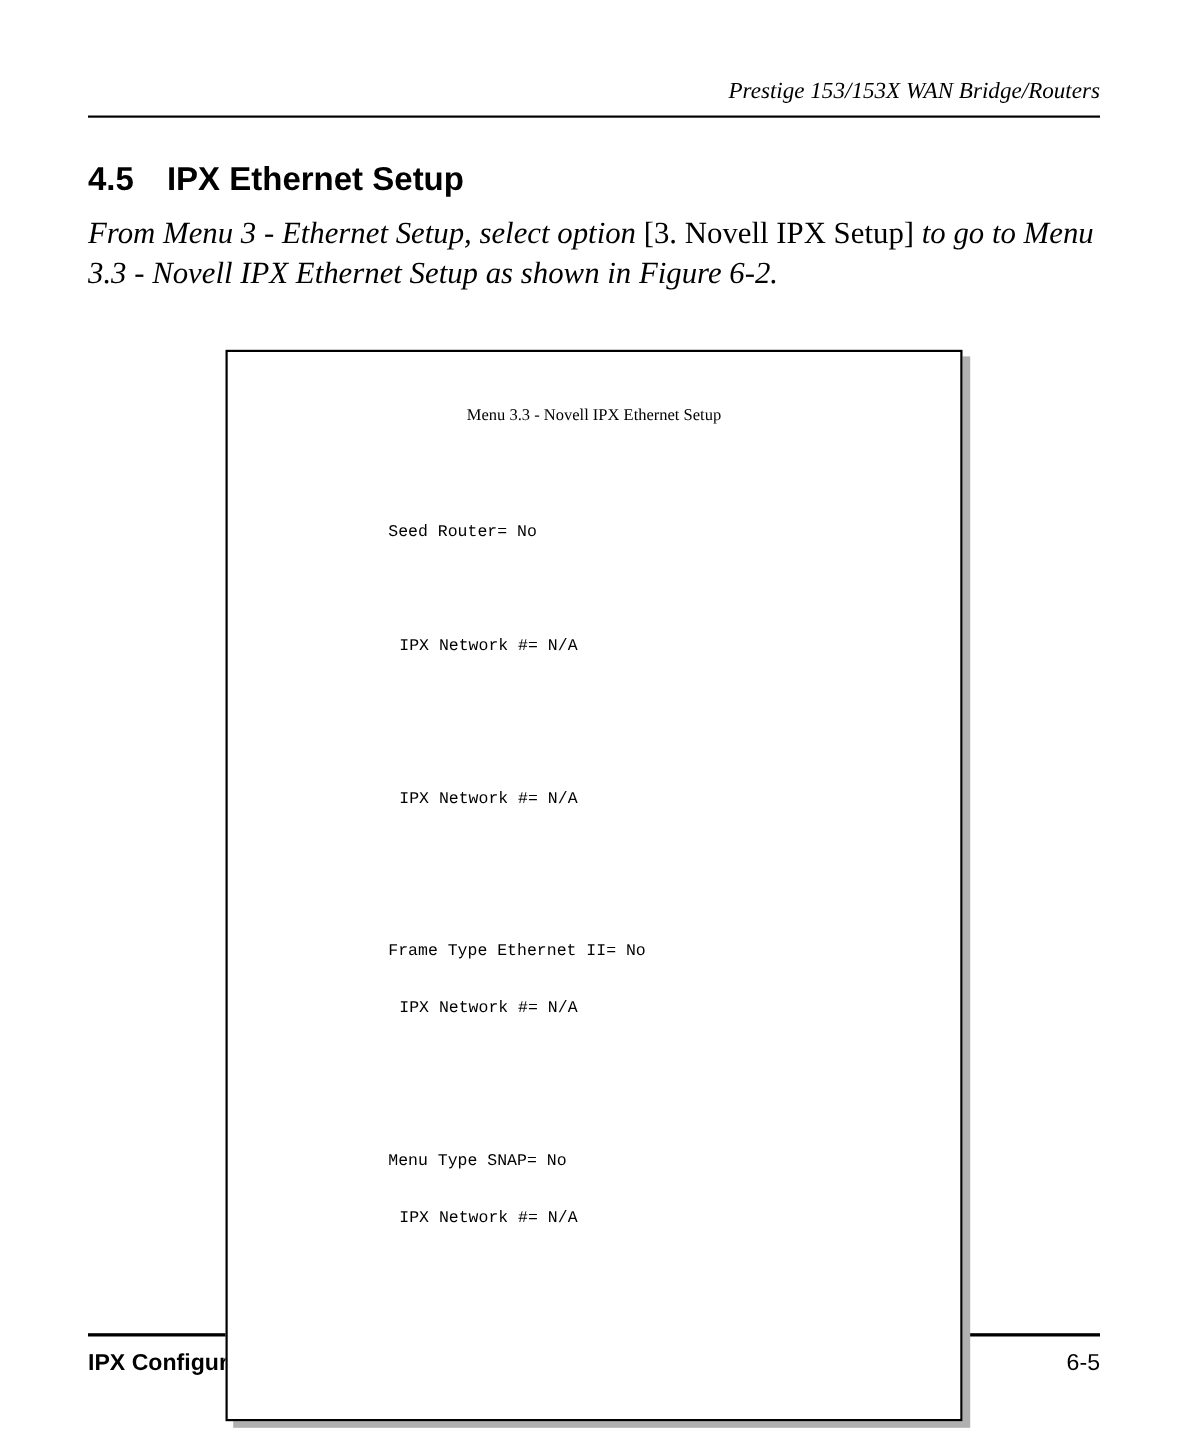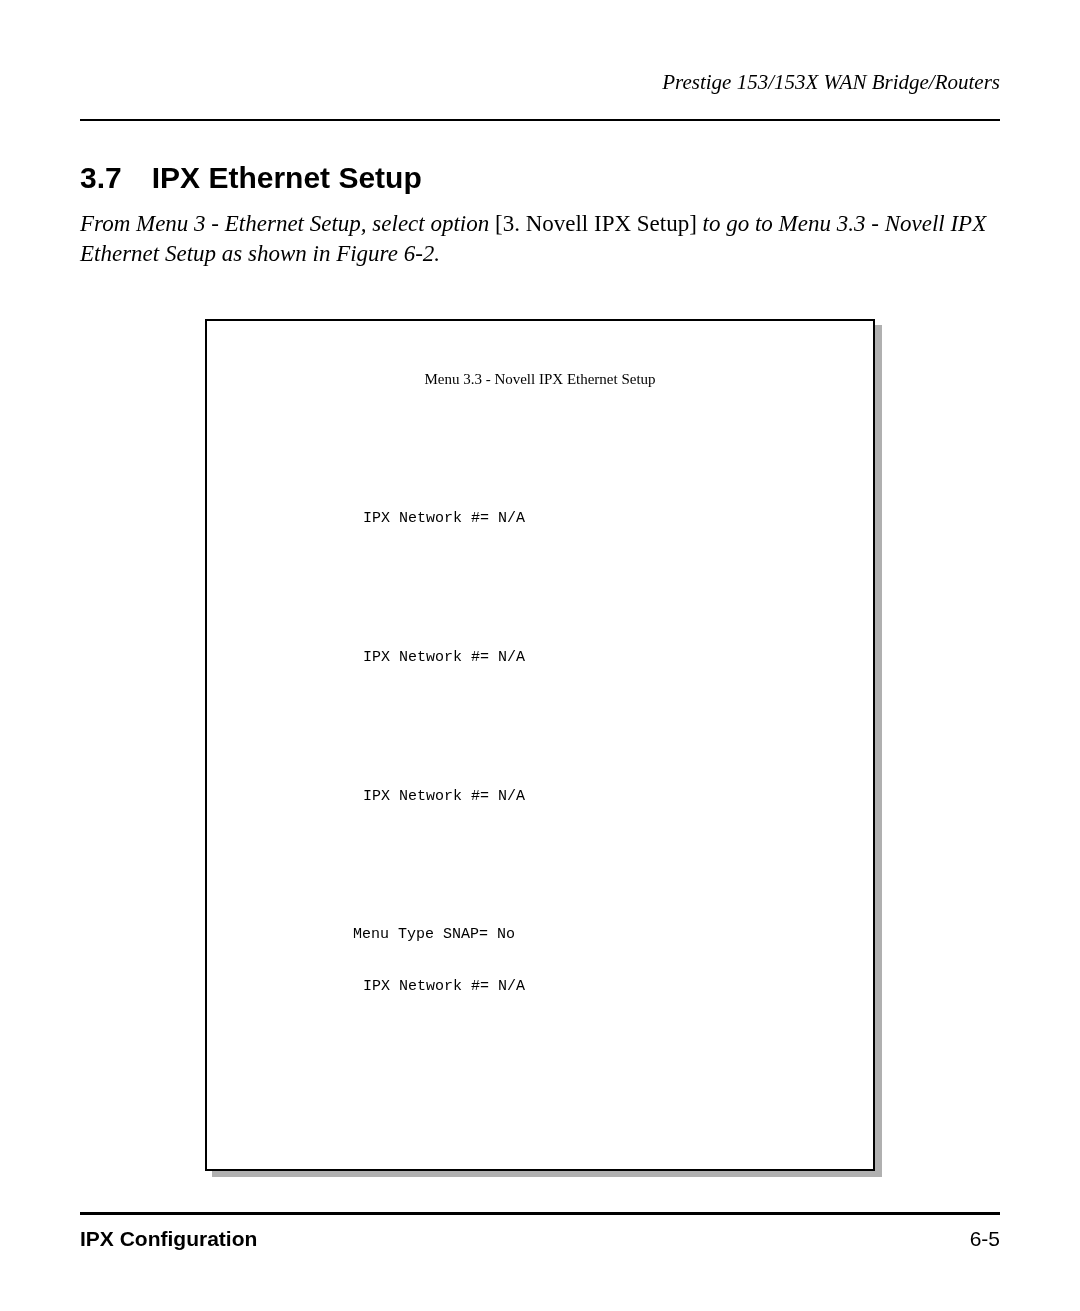--- a/index.html
+++ b/index.html
@@ -14,39 +14,39 @@
       width: 1080px;
       height: 1311px;
       position: relative;
       padding: 70px 80px 50px 80px;
     }
     
     .header-line {
       text-align: right;
       font-style: italic;
       font-size: 21px;
-      padding-bottom: 24px;
+      padding-bottom: 10px;
       border-bottom: 2px solid #000;
       margin-bottom: 40px;
     }
     
     .section-heading {
       font-family: Arial, Helvetica, sans-serif;
       font-size: 30px;
       font-weight: bold;
       margin-bottom: 14px;
     }
     
     .section-number {
       display: inline-block;
       margin-right: 30px;
     }
     
     .intro-text {
-      font-size: 23px;
+      font-size: 28px;
       line-height: 1.3;
       margin-bottom: 50px;
     }
     
     .italic {
       font-style: italic;
     }
     
     .terminal-container {
       margin: 0 auto;
@@ -114,39 +114,41 @@
     .footer-right {
       font-family: Liberation Sans, sans-serif;
     }
   </style>
 </head>
 <body>
 
 <div class="header-line">Prestige 153/153X  WAN Bridge/Routers</div>
 
 <h2 class="section-heading">
-  <span class="section-number">3.7</span><span>IPX Ethernet Setup</span>
+  <span class="section-number">4.5</span><span>IPX Ethernet Setup</span>
 </h2>
 
 <p class="intro-text">
   <span class="italic">From Menu 3 - Ethernet Setup, select option </span><span>[3. Novell IPX Setup]</span><span class="italic">  to go to Menu 3.3 - Novell IPX Ethernet Setup as shown in  Figure 6-2.</span>
 </p>
 
 <div class="terminal-container">
   <div class="terminal-shadow"></div>
   <div class="terminal-box">
     <div class="terminal-title">Menu 3.3 - Novell IPX Ethernet Setup</div>
     <div class="terminal-body">
+      <div class="terminal-group">Seed Router= No</div>
       <div class="terminal-group">
         <div class="terminal-indent">IPX Network #= N/A</div>
       </div>
       <div class="terminal-group">
         <div class="terminal-indent">IPX Network #= N/A</div>
       </div>
       <div class="terminal-group">
+        <div>Frame Type Ethernet II= No</div>
         <div class="terminal-indent">IPX Network #= N/A</div>
       </div>
       <div class="terminal-group">
         <div>Menu Type SNAP= No</div>
         <div class="terminal-indent">IPX Network #= N/A</div>
       </div>
     </div>
     
     
   </div>

